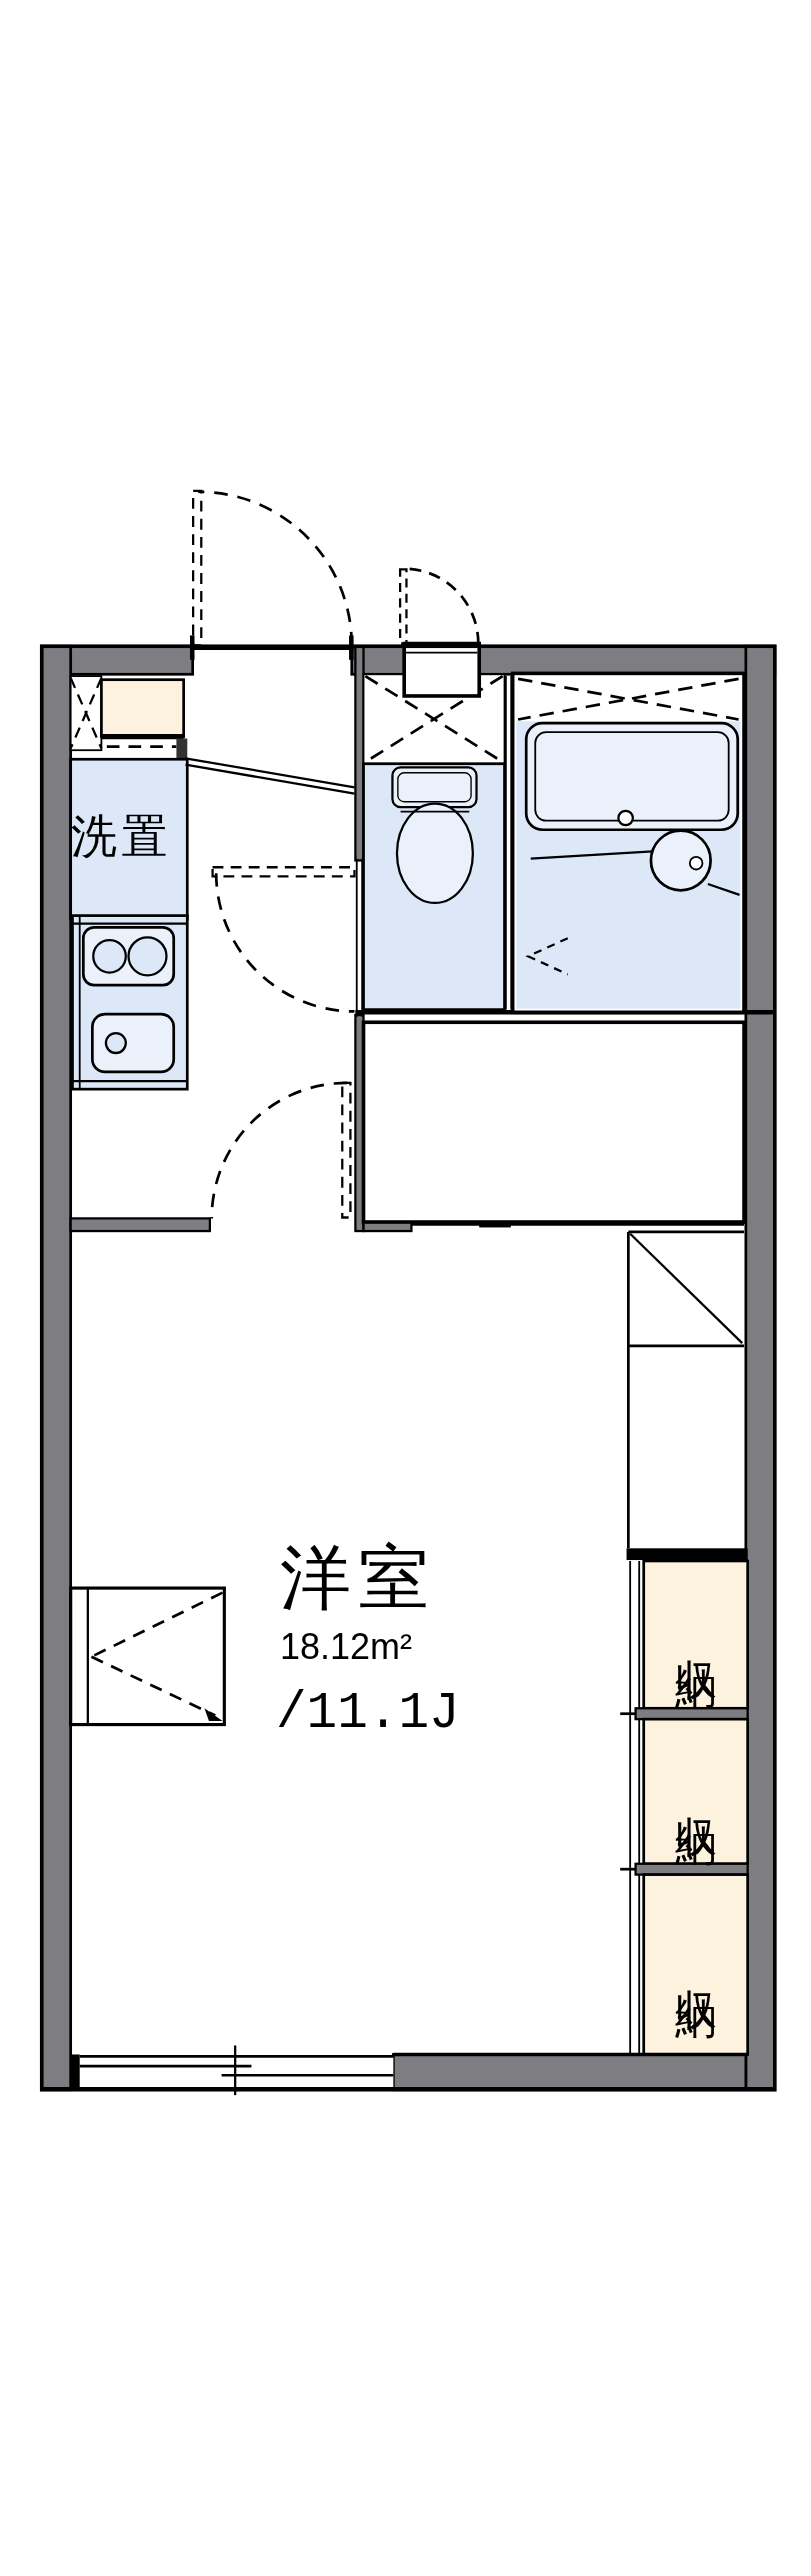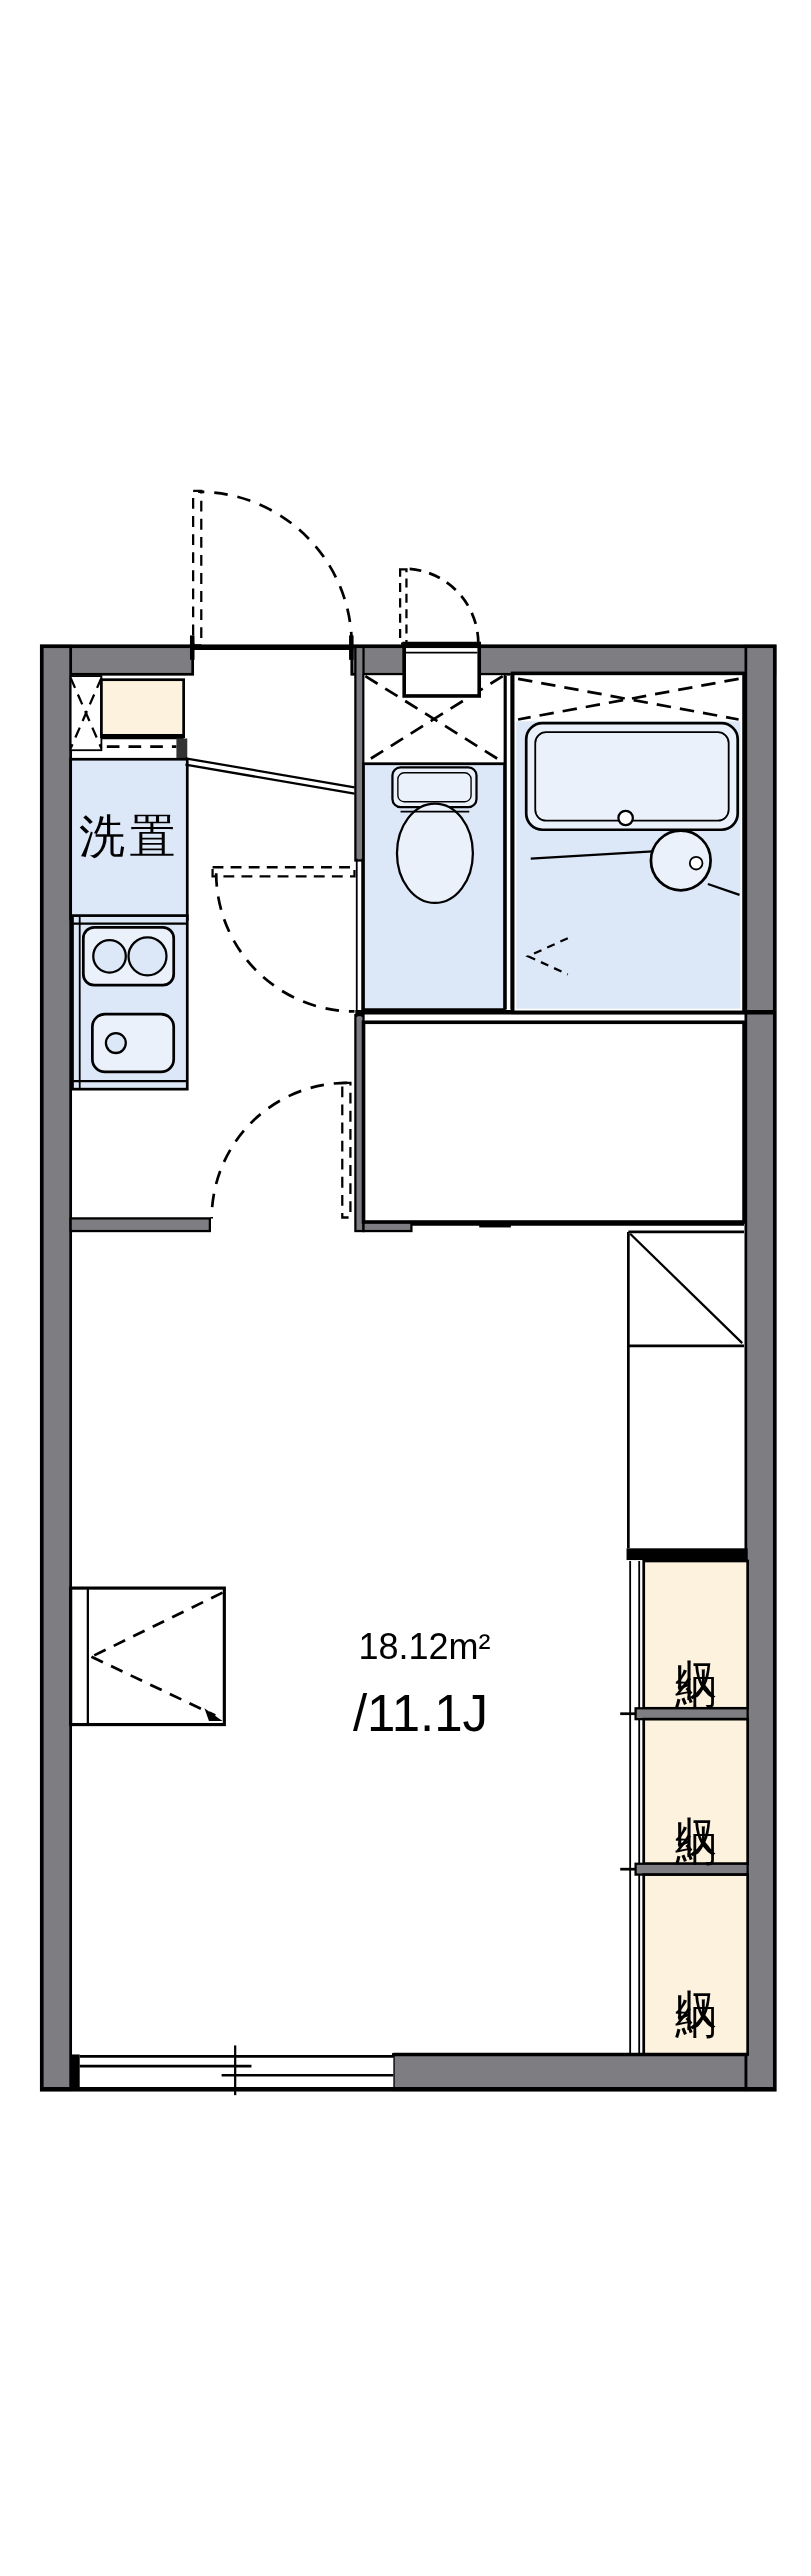--- a/index.html
+++ b/index.html
@@ -11,27 +11,27 @@
     --bg:#ffffff;
   }
   html,body{margin:0;padding:0;background:var(--bg);}
   .stage{
     position:relative;width:812px;height:2576px;background:var(--bg);
     font-family:"Liberation Sans","DejaVu Sans",sans-serif;color:#000;
     overflow:hidden;
   }
   .stage svg{position:absolute;left:0;top:0;}
   .lbl{position:absolute;color:#000;white-space:nowrap;line-height:1;}
-  .lbl.center{text-align:center;}
+  .lbl.center{text-align:left;}
   .laundry-lbl{left:71px;top:813px;width:117px;font-size:46px;letter-spacing:4.5px;}
   .bed-l1{left:363px;top:1063px;width:381px;font-size:43px;letter-spacing:4.5px;}
   .bed-l2{left:363px;top:1123px;width:381px;font-size:43px;}
   .room-name{left:280px;top:1542px;width:289px;font-size:71px;letter-spacing:7.2px;}
   .room-m2{left:280px;top:1629px;width:289px;font-size:36px;}
-  .room-jo{left:276px;top:1688px;width:289px;font-size:51px;}
+  .room-jo{left:276px;top:1688px;width:289px;font-size:51px;font-family:Liberation Mono, monospace;}
   .stor{
     position:absolute;left:644px;width:104px;display:flex;align-items:center;justify-content:center;
     writing-mode:vertical-rl;text-orientation:upright;font-size:42px;letter-spacing:9px;
   }
   .stor1{top:1561px;height:147px;}
   .stor2{top:1719px;height:145px;}
   .stor3{top:1875px;height:180px;}
 </style>
 </head>
 <body>
@@ -203,19 +203,20 @@
     <line x1="245" y1="2296" x2="435" y2="2296" stroke="#000" stroke-width="3"></line>
     <line x1="260" y1="2263" x2="260" y2="2318" stroke="#000" stroke-width="2.5"></line>
     <line x1="435" y1="2273" x2="827" y2="2273" stroke="#000" stroke-width="4"></line>
     <line x1="46" y1="2311" x2="857" y2="2311" stroke="#000" stroke-width="4"></line>
   </g>
 
   <rect x="46" y="715" width="811" height="1597" fill="none" stroke="#000" stroke-width="4"></rect>
 </svg>
 
   <div class="lbl center laundry-lbl">洗置</div>
+  <div class="lbl center room-name">洋室</div>
   <div class="lbl center room-m2">18.12m²</div>
   <div class="lbl center room-jo">/11.1J</div>
   <div class="stor stor1">収納</div>
   <div class="stor stor2">収納</div>
   <div class="stor stor3">収納</div>
 </div>
 
 
 </body></html>

